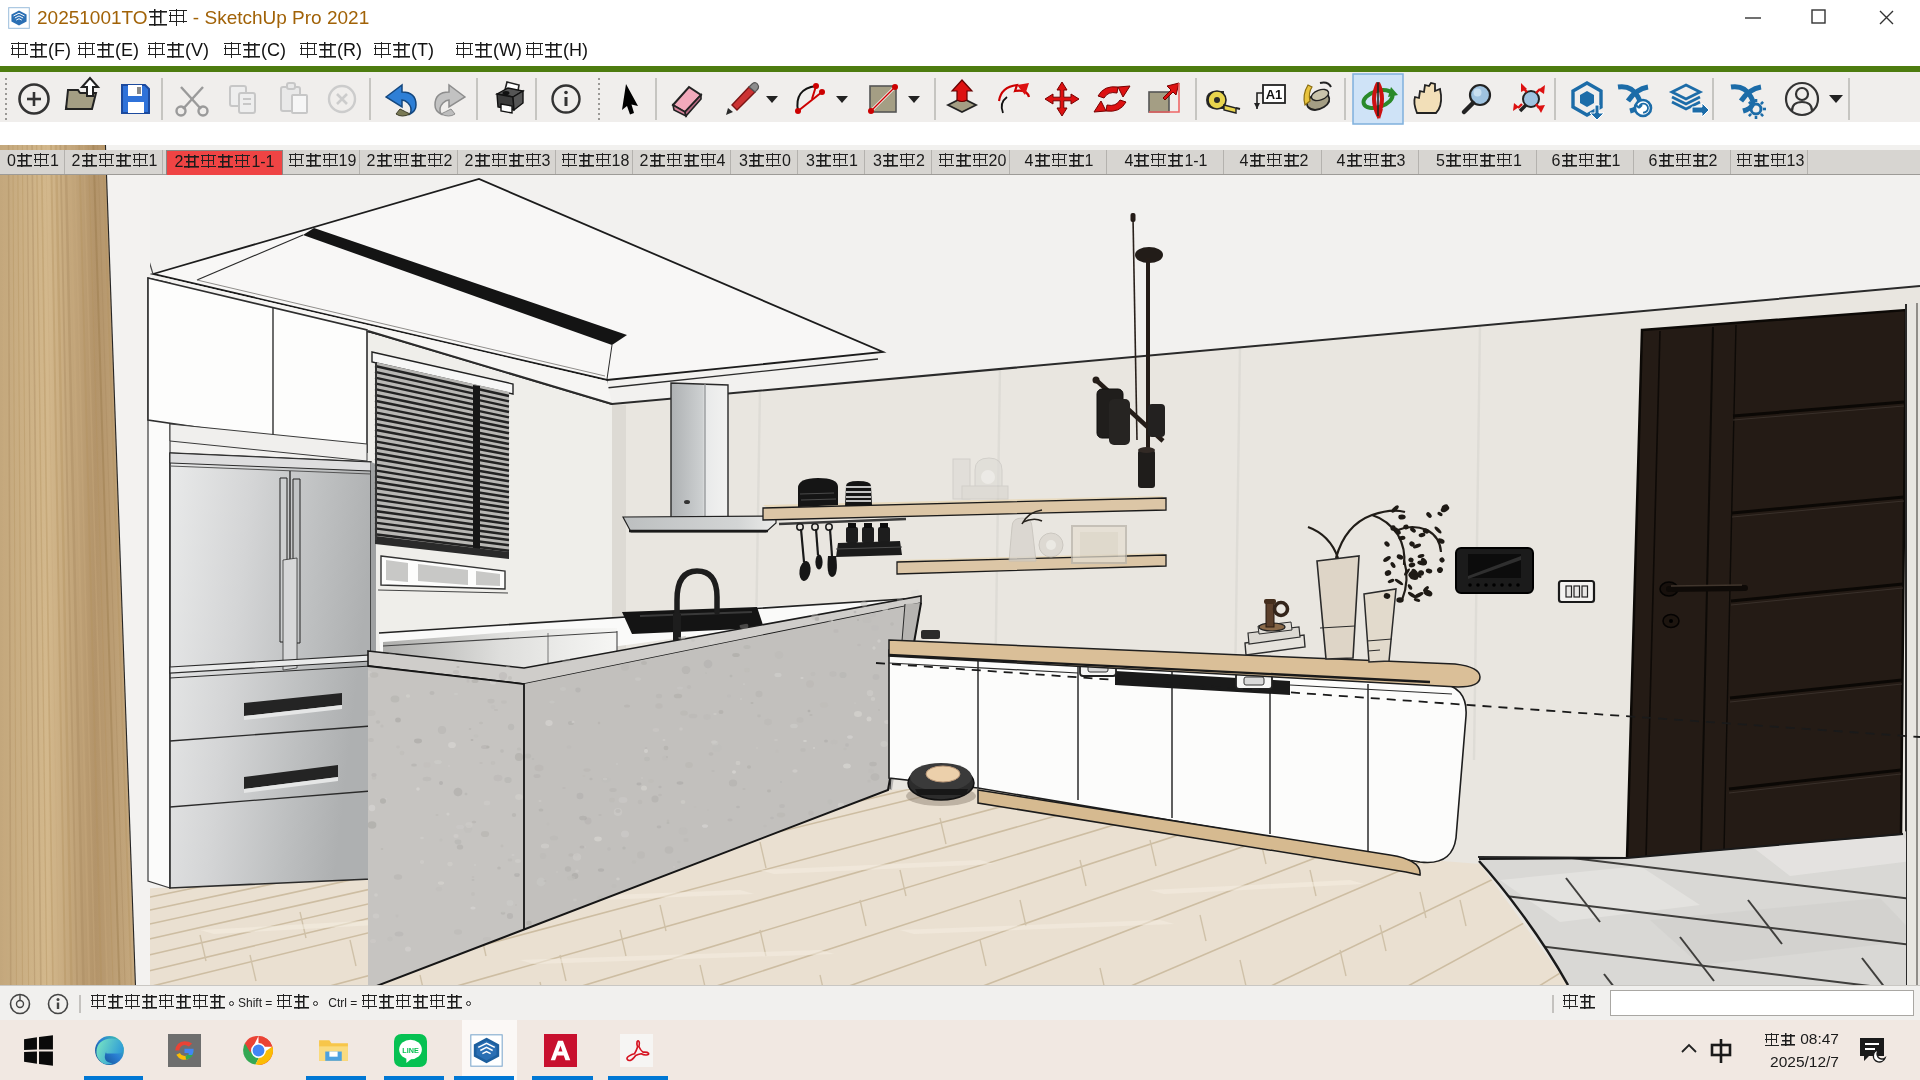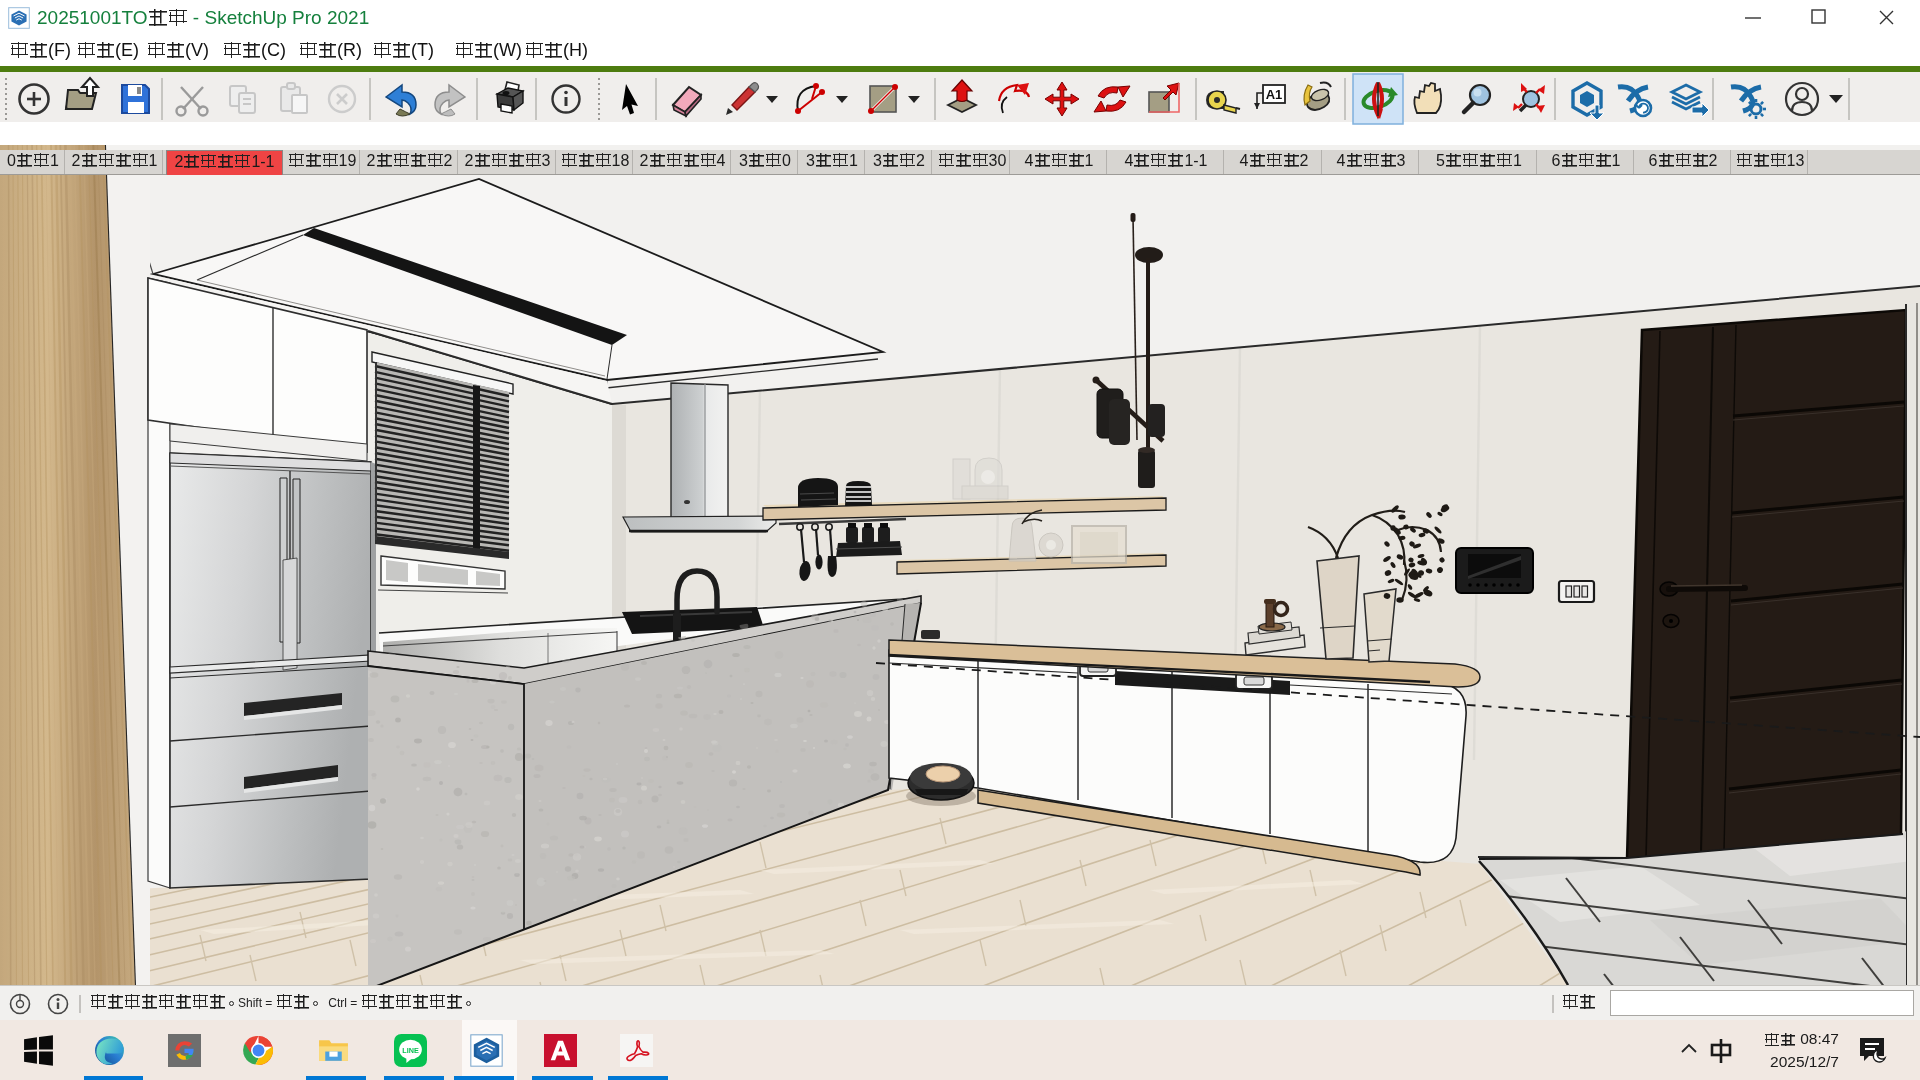--- a/index.html
+++ b/index.html
@@ -13,21 +13,21 @@
   linear-gradient(#222,#222) 8% 40%/1.3px 60% no-repeat,
   linear-gradient(#222,#222) 88% 30%/1.3px 70% no-repeat; }
 i.g:nth-child(even) { background:
   linear-gradient(#1c1c1c,#1c1c1c) 0 2px/100% 1.6px no-repeat,
   linear-gradient(#1c1c1c,#1c1c1c) 20% 7px/60% 1.5px no-repeat,
   linear-gradient(#1c1c1c,#1c1c1c) 0 100%/100% 1.6px no-repeat,
   linear-gradient(#1c1c1c,#1c1c1c) 30% 0/1.5px 100% no-repeat,
   linear-gradient(#1c1c1c,#1c1c1c) 70% 20%/1.5px 80% no-repeat; }
 .dot { display:inline-block; width:5px; height:5px; border:1.4px solid #222; border-radius:50%; margin:0 4px 1px 3px; }
 #titlebar { position:absolute; left:0; top:0; width:1920px; height:36px; background:#fff; }
-#titlebar .txt { position:absolute; left:37px; top:7px; font-size:19px; color:#15803d; }
+#titlebar .txt { position:absolute; left:37px; top:7px; font-size:19px; color:#a16207; }
 #titlebar .txt i.g { width:18px; height:17px; }
 #menubar { position:absolute; left:0; top:36px; width:1920px; height:30px; background:#fff; font-size:18px; color:#111; }
 .mi { position:absolute; top:4px; }
 .mi i.g { width:17px; height:16px; }
 #toolbar { position:absolute; left:0; top:66px; width:1920px; height:56px; background:#f0eeec; border-top:6px solid #4d7c0f; }
 #tabbar { position:absolute; left:0; top:122px; width:1920px; height:25px; background:#d7d5d1; border-bottom:1px solid #9d9b97;margin-top:28px; }
 .tab { position:absolute; top:0; height:24px; border-right:1px solid #b4b2ae; background:#d7d5d1;
   font-size:16px; color:#1a1a1a; text-align:center; padding-top:2px; white-space:nowrap; overflow:hidden; }
 .tab i.g { width:15px; height:14px; margin-bottom:-1px; }
 .tab.act { background:#ef4444; height:25px; border:1px solid #8a8886; border-bottom:none; }
@@ -1272,21 +1272,21 @@
       <div class="tab" style="left:67px;width:96px"><span class="lt">2</span><i class="g"></i><i class="g"></i><i class="g"></i><i class="g"></i><span class="lt">1</span></div>
       <div class="tab act" style="left:166px;width:117px"><span class="lt">2</span><i class="g"></i><i class="g"></i><i class="g"></i><i class="g"></i><span class="lt">1-1</span></div>
       <div class="tab" style="left:285px;width:75px"><i class="g"></i><i class="g"></i><i class="g"></i><span class="lt">19</span></div>
       <div class="tab" style="left:362px;width:96px"><span class="lt">2</span><i class="g"></i><i class="g"></i><i class="g"></i><i class="g"></i><span class="lt">2</span></div>
       <div class="tab" style="left:460px;width:96px"><span class="lt">2</span><i class="g"></i><i class="g"></i><i class="g"></i><i class="g"></i><span class="lt">3</span></div>
       <div class="tab" style="left:558px;width:75px"><i class="g"></i><i class="g"></i><i class="g"></i><span class="lt">18</span></div>
       <div class="tab" style="left:635px;width:96px"><span class="lt">2</span><i class="g"></i><i class="g"></i><i class="g"></i><i class="g"></i><span class="lt">4</span></div>
       <div class="tab" style="left:733px;width:65px"><span class="lt">3</span><i class="g"></i><i class="g"></i><span class="lt">0</span></div>
       <div class="tab" style="left:800px;width:65px"><span class="lt">3</span><i class="g"></i><i class="g"></i><span class="lt">1</span></div>
       <div class="tab" style="left:867px;width:65px"><span class="lt">3</span><i class="g"></i><i class="g"></i><span class="lt">2</span></div>
-      <div class="tab" style="left:935px;width:75px"><i class="g"></i><i class="g"></i><i class="g"></i><span class="lt">30</span></div>
+      <div class="tab" style="left:935px;width:75px"><i class="g"></i><i class="g"></i><i class="g"></i><span class="lt">20</span></div>
       <div class="tab" style="left:1012px;width:95px"><span class="lt">4</span><i class="g"></i><i class="g"></i><i class="g"></i><span class="lt">1</span></div>
       <div class="tab" style="left:1109px;width:115px"><span class="lt">4</span><i class="g"></i><i class="g"></i><i class="g"></i><span class="lt">1-1</span></div>
       <div class="tab" style="left:1227px;width:95px"><span class="lt">4</span><i class="g"></i><i class="g"></i><i class="g"></i><span class="lt">2</span></div>
       <div class="tab" style="left:1324px;width:95px"><span class="lt">4</span><i class="g"></i><i class="g"></i><i class="g"></i><span class="lt">3</span></div>
       <div class="tab" style="left:1422px;width:115px"><span class="lt">5</span><i class="g"></i><i class="g"></i><i class="g"></i><i class="g"></i><span class="lt">1</span></div>
       <div class="tab" style="left:1539px;width:95px"><span class="lt">6</span><i class="g"></i><i class="g"></i><i class="g"></i><span class="lt">1</span></div>
       <div class="tab" style="left:1636px;width:95px"><span class="lt">6</span><i class="g"></i><i class="g"></i><i class="g"></i><span class="lt">2</span></div>
       <div class="tab" style="left:1733px;width:75px"><i class="g"></i><i class="g"></i><i class="g"></i><span class="lt">13</span></div>
     </div>
 

